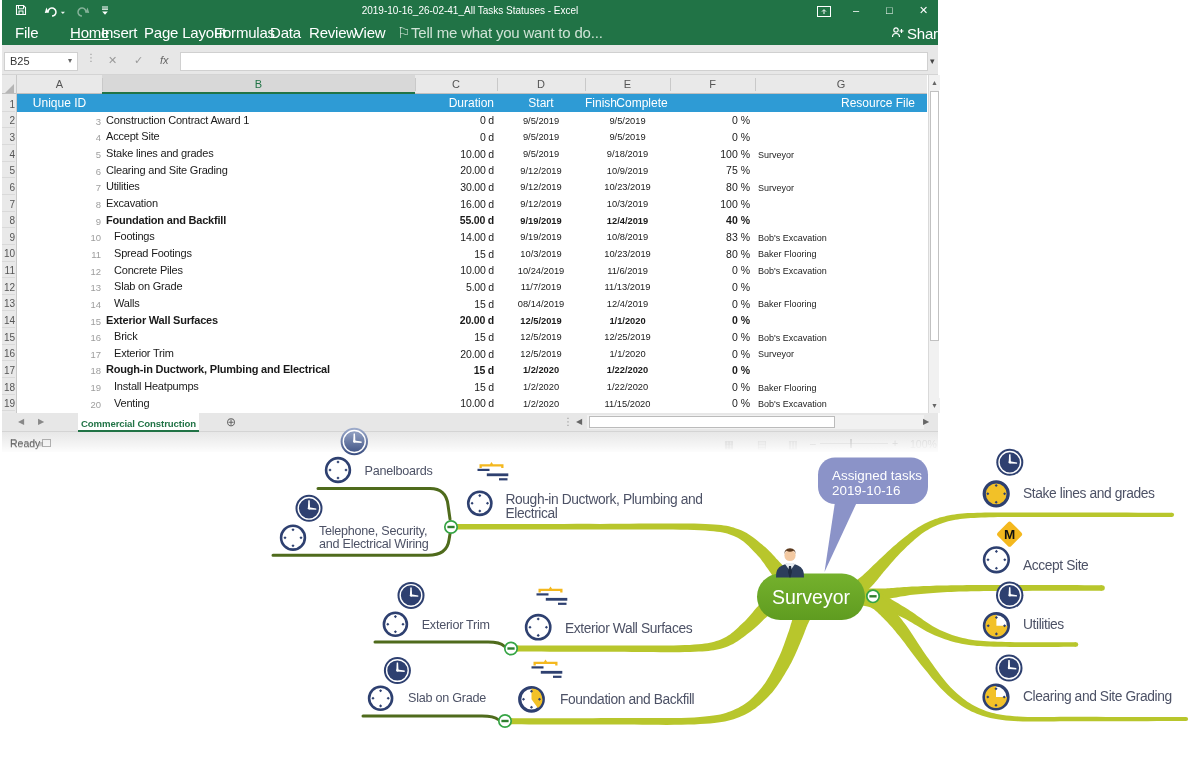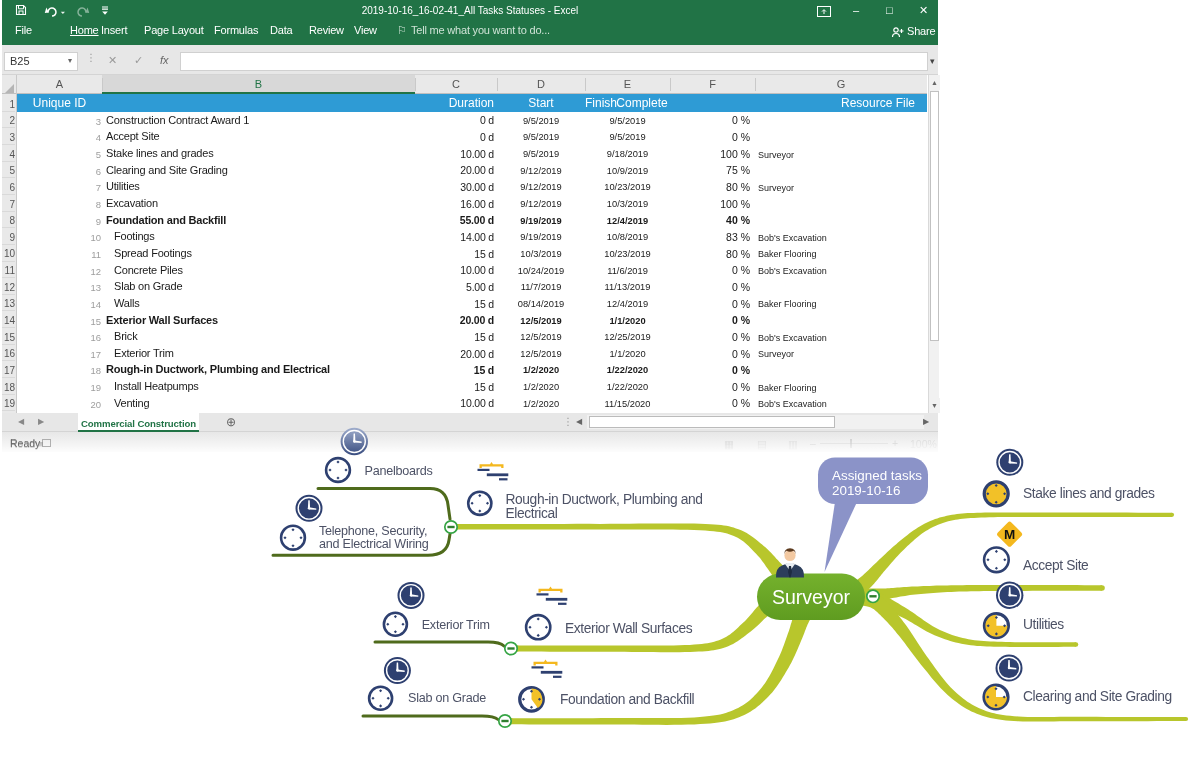--- a/index.html
+++ b/index.html
@@ -2,21 +2,21 @@
 <html><head><meta charset="utf-8">
 <style>
 * { margin:0; padding:0; box-sizing:border-box; }
 html,body { width:1200px; height:778px; background:#fff; font-family:"Liberation Sans", sans-serif; overflow:hidden; }
 #page { position:relative; width:1200px; height:778px; background:#fff; }
 #xl { position:absolute; left:2px; top:0; width:936px; height:456px; background:#fff; }
 .ab { position:absolute; }
 
 #tbar { position:absolute; left:0; top:0; width:936px; height:45px; background:#217346; }
 #title { position:absolute; top:5px; left:0; width:936px; text-align:center; color:#fff; font-size:10px; }
-.rtab { position:absolute; top:24px; color:#fff; font-size:11px; letter-spacing:-0.2px; white-space:nowrap; }
+.rtab { position:absolute; top:24px; color:#fff; font-size:15px; letter-spacing:-0.2px; white-space:nowrap; }
 .wbtn { position:absolute; top:4px; color:#fff; font-size:11px; }
 
 #fbar { position:absolute; left:0; top:45px; width:936px; height:30px; background:#E7E7E7; border-bottom:1px solid #d4d4d4; }
 #nbox { position:absolute; left:2px; top:7px; width:74px; height:19px; background:#fff; border:1px solid #d0d0d0; font-size:11px; color:#333; padding:2px 0 0 5px; }
 #fbox { position:absolute; left:178px; top:7px; width:748px; height:19px; background:#fff; border:1px solid #d0d0d0; }
 
 #chead { position:absolute; left:0; top:75px; width:925px; height:19px; background:#E9E9E9; border-bottom:1px solid #bfbfbf; }
 .cl { position:absolute; top:3px; font-size:11px; color:#555; text-align:center; }
 .csep { position:absolute; top:3px; width:1px; height:13px; background:#c9c9c9; }
 
@@ -56,21 +56,21 @@
       <path d="M35.5,5.5 L32.8,10.3 L30,7.4 Z" fill="#fff" transform="rotate(-55 33 8)"></path>
       <path d="M49,12 l3.5,-5 l3.5,5" fill="#cfe0d5" opacity="0"></path>
       <g opacity="0.45">
         <path d="M72,9.5 a4,4 0 1 0 -4,3.6" fill="none" stroke="#fff" stroke-width="1.5"></path>
         <path d="M70.5,5.5 L73.2,10.3 L76,7.4 Z" fill="#fff" transform="rotate(55 73 8)"></path>
       </g>
       <path d="M44,7.8 l2.6,3 l2.6,-3" fill="#fff" opacity="0.9" transform="scale(0.8) translate(14.5,3)"></path>
       <path d="M88,4 h6 M88,6.2 h6" stroke="#fff" stroke-width="1.2"></path>
       <path d="M88.2,8.5 l2.8,3.2 l2.8,-3.2 z" fill="#fff"></path>
     </svg>
-    <div id="title">2019-10-16_16-02-41_All Tasks Statuses - Excel</div>
+    <div id="title">2019-10-16_26-02-41_All Tasks Statuses - Excel</div>
     <span class="rtab" style="left:13px;">File</span>
     <span class="rtab" style="left:68px;text-decoration:underline;">Home</span>
     <span class="rtab" style="left:99px;">Insert</span>
     <span class="rtab" style="left:142px;">Page Layout</span>
     <span class="rtab" style="left:212px;">Formulas</span>
     <span class="rtab" style="left:268px;">Data</span>
     <span class="rtab" style="left:307px;">Review</span>
     <span class="rtab" style="left:352px;">View</span>
     <span class="rtab" style="left:395px;color:#cfe3d6;">⚐</span>
     <span class="rtab" style="left:409px;color:#cfe3d6;">Tell me what you want to do...</span>

